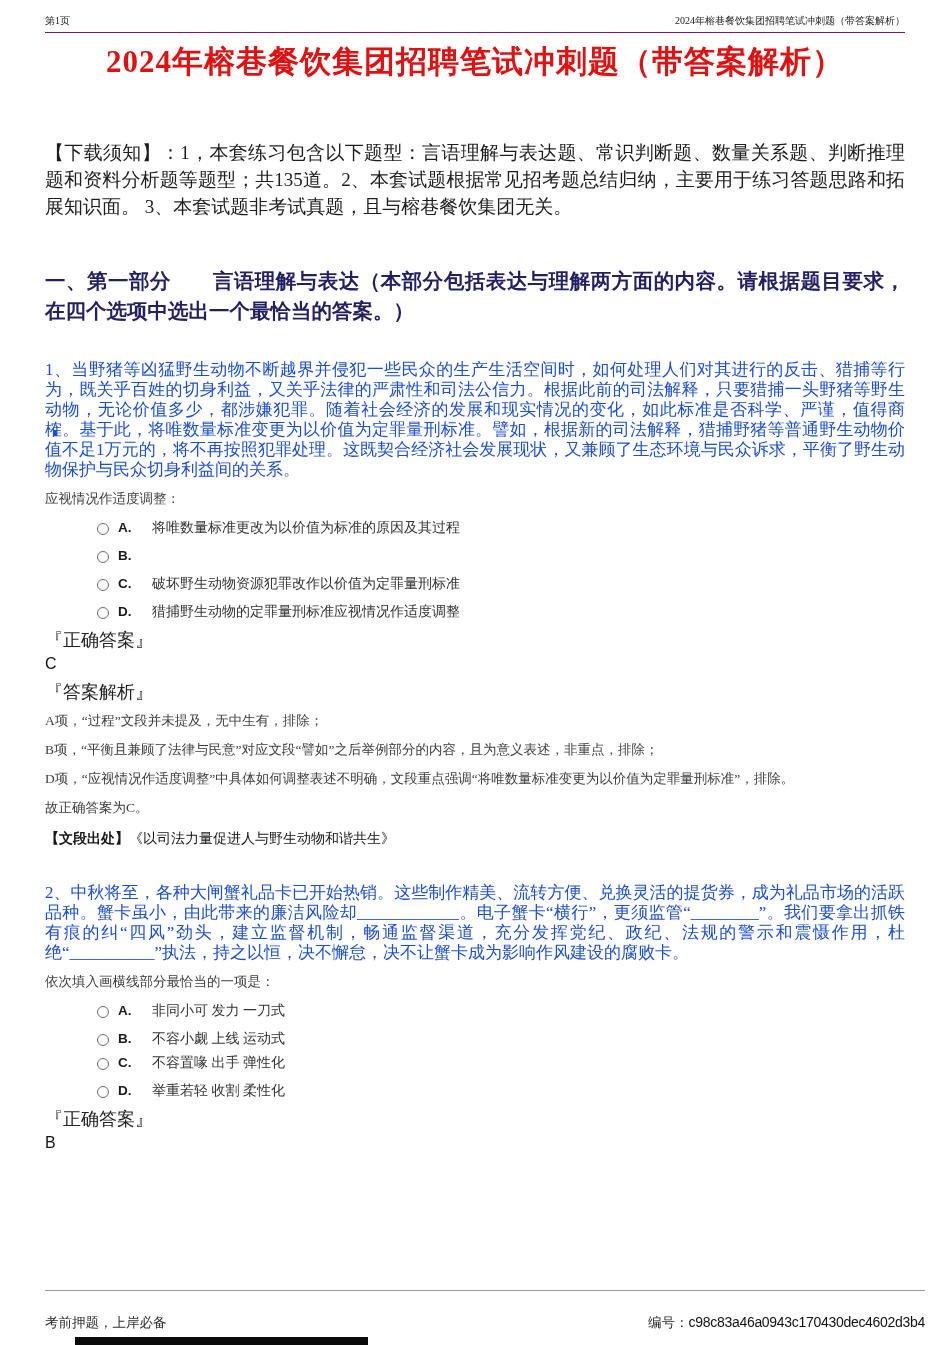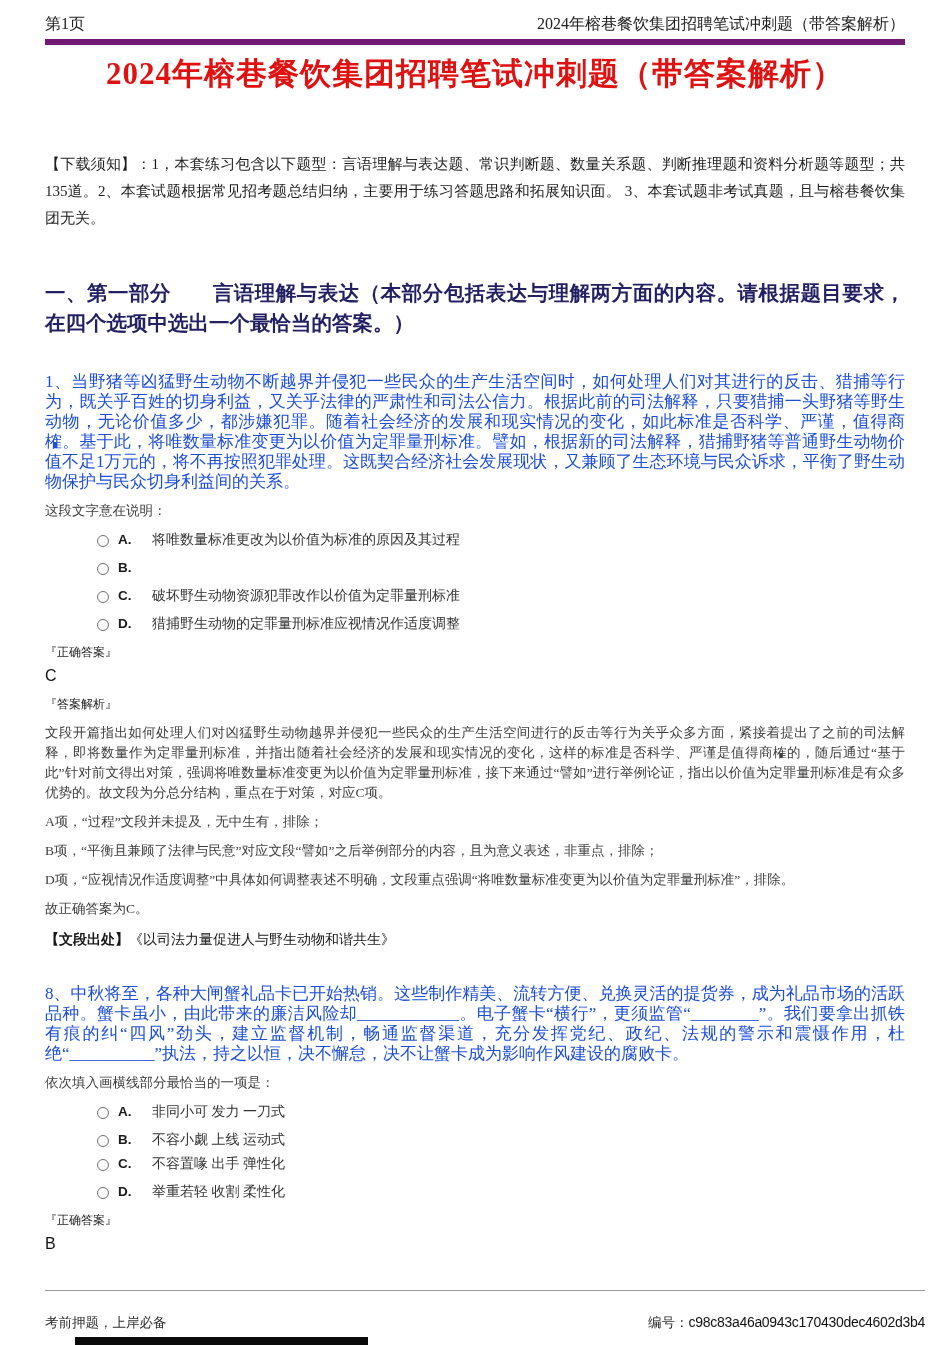--- a/index.html
+++ b/index.html
@@ -4,52 +4,52 @@
 <style>
   html,body{margin:0;padding:0;}
   body{
     width:950px;height:1345px;background:#ffffff;position:relative;overflow:hidden;
     font-family:"Liberation Serif","DejaVu Serif",serif;color:#3d3d3d;
   }
   .page{padding:0 45px;position:relative;}
   
   .page-header{
     display:flex;justify-content:space-between;align-items:flex-end;
-    padding-top:14px;padding-bottom:4px;border-bottom:6px solid #701a75;
-    font-size:16px;color:#222;
+    padding-top:14px;padding-bottom:4px;border-bottom:1px solid #701a75;
+    font-size:10px;color:#222;
   }
   
   .doc-title{
     margin:8px 0 0 0;text-align:center;color:#e01111;
     font-size:31px;font-weight:bold;letter-spacing:1px;line-height:1.35;
   }
   
   .notice{
-    margin:56px 0 0 0;font-size:15px;line-height:27px;text-align:justify;color:#1d1d1d;
+    margin:56px 0 0 0;font-size:19px;line-height:27px;text-align:justify;color:#1d1d1d;
   }
   
   .section-heading{
     margin:46px 0 0 0;font-size:20.5px;line-height:30px;font-weight:bold;
     color:#221f63;text-align:justify;
   }
   .stem{margin:34px 0 0 0;font-size:17px;line-height:20px;text-align:justify;color:#1d4ed8;}
   .prompt{margin:9px 0 0 0;font-size:13.5px;line-height:20px;color:#3d3d3d;}
   .options{margin:9px 0 0 0;padding-left:52px;}
   .opt-row{display:flex;align-items:center;margin:0 0 8px 0;font-size:14px;color:#333;height:20px;}
   .options.tight .opt-row:nth-child(3){margin-top:-4px;}
   .radio{
     width:10px;height:10px;border:1px solid #6f6f6f;border-radius:50%;
     background:#fcfcfc;flex:0 0 auto;margin-right:9px;margin-top:2px;
   }
   .opt-letter{
     font-family:"Liberation Sans","DejaVu Sans",sans-serif;font-weight:bold;
     font-size:13.5px;color:#1a1a1a;width:34px;flex:0 0 auto;
   }
   .opt-text{font-size:14px;color:#333;}
-  .bracket-label{margin:7px 0 0 0;font-size:12px;color:#222;line-height:20px;}
+  .bracket-label{margin:7px 0 0 0;font-size:18px;color:#222;line-height:20px;}
   .answer-letter{
     margin:3px 0 0 0;font-family:"Liberation Sans","DejaVu Sans",sans-serif;
     font-size:16px;color:#111;line-height:22px;
   }
   .analysis{margin:9px 0 0 0;font-size:13.5px;line-height:20px;text-align:justify;color:#3d3d3d;}
   .source-line{margin:11px 0 0 0;font-size:14px;line-height:20px;color:#161616;}
   .source-label{font-weight:bold;text-align:center;}
   
   .page-footer{
     position:absolute;left:45px;right:25px;bottom:13px;
@@ -76,21 +76,21 @@
   </div>
 
   <h1 class="doc-title">2024年榕巷餐饮集团招聘笔试冲刺题（带答案解析）</h1>
 
   <p class="notice">【下载须知】：1，本套练习包含以下题型：言语理解与表达题、常识判断题、数量关系题、判断推理题和资料分析题等题型；共135道。2、本套试题根据常见招考题总结归纳，主要用于练习答题思路和拓展知识面。 3、本套试题非考试真题，且与榕巷餐饮集团无关。</p>
 
   <h2 class="section-heading">一、第一部分　　言语理解与表达（本部分包括表达与理解两方面的内容。请根据题目要求，在四个选项中选出一个最恰当的答案。）</h2>
 
   <section>
     <p class="stem">1、当野猪等凶猛野生动物不断越界并侵犯一些民众的生产生活空间时，如何处理人们对其进行的反击、猎捕等行为，既关乎百姓的切身利益，又关乎法律的严肃性和司法公信力。根据此前的司法解释，只要猎捕一头野猪等野生动物，无论价值多少，都涉嫌犯罪。随着社会经济的发展和现实情况的变化，如此标准是否科学、严谨，值得商榷。基于此，将唯数量标准变更为以价值为定罪量刑标准。譬如，根据新的司法解释，猎捕野猪等普通野生动物价值不足1万元的，将不再按照犯罪处理。这既契合经济社会发展现状，又兼顾了生态环境与民众诉求，平衡了野生动物保护与民众切身利益间的关系。</p>
-    <p class="prompt">这段文字意在说明：</p>
+    <p class="prompt">应视情况作适度调整：</p>
 
     <div class="options">
       <div class="opt-row">
         <span class="radio"></span>
         <span class="opt-letter">A.</span>
         <span class="opt-text">将唯数量标准更改为以价值为标准的原因及其过程</span>
       </div>
       <div class="opt-row">
         <span class="radio"></span>
         <span class="opt-letter">B.</span>
@@ -104,31 +104,30 @@
         <span class="radio"></span>
         <span class="opt-letter">D.</span>
         <span class="opt-text">猎捕野生动物的定罪量刑标准应视情况作适度调整</span>
       </div>
     </div>
 
     <p class="bracket-label">『正确答案』</p>
     <p class="answer-letter">C</p>
     <p class="bracket-label">『答案解析』</p>
 
-    <p class="analysis">文段开篇指出如何处理人们对凶猛野生动物越界并侵犯一些民众的生产生活空间进行的反击等行为关乎众多方面，紧接着提出了之前的司法解释，即将数量作为定罪量刑标准，并指出随着社会经济的发展和现实情况的变化，这样的标准是否科学、严谨是值得商榷的，随后通过“基于此”针对前文得出对策，强调将唯数量标准变更为以价值为定罪量刑标准，接下来通过“譬如”进行举例论证，指出以价值为定罪量刑标准是有众多优势的。故文段为分总分结构，重点在于对策，对应C项。</p>
     <p class="analysis">A项，“过程”文段并未提及，无中生有，排除；</p>
     <p class="analysis">B项，“平衡且兼顾了法律与民意”对应文段“譬如”之后举例部分的内容，且为意义表述，非重点，排除；</p>
     <p class="analysis">D项，“应视情况作适度调整”中具体如何调整表述不明确，文段重点强调“将唯数量标准变更为以价值为定罪量刑标准”，排除。</p>
     <p class="analysis">故正确答案为C。</p>
 
     <p class="source-line"><span class="source-label">【文段出处】</span><span>《以司法力量促进人与野生动物和谐共生》</span></p>
   </section>
 
   <section>
-    <p class="stem">8、中秋将至，各种大闸蟹礼品卡已开始热销。这些制作精美、流转方便、兑换灵活的提货券，成为礼品市场的活跃品种。蟹卡虽小，由此带来的廉洁风险却____________。电子蟹卡“横行”，更须监管“________”。我们要拿出抓铁有痕的纠“四风”劲头，建立监督机制，畅通监督渠道，充分发挥党纪、政纪、法规的警示和震慑作用，杜绝“__________”执法，持之以恒，决不懈怠，决不让蟹卡成为影响作风建设的腐败卡。</p>
+    <p class="stem">2、中秋将至，各种大闸蟹礼品卡已开始热销。这些制作精美、流转方便、兑换灵活的提货券，成为礼品市场的活跃品种。蟹卡虽小，由此带来的廉洁风险却____________。电子蟹卡“横行”，更须监管“________”。我们要拿出抓铁有痕的纠“四风”劲头，建立监督机制，畅通监督渠道，充分发挥党纪、政纪、法规的警示和震慑作用，杜绝“__________”执法，持之以恒，决不懈怠，决不让蟹卡成为影响作风建设的腐败卡。</p>
     <p class="prompt">依次填入画横线部分最恰当的一项是：</p>
 
     <div class="options tight">
       <div class="opt-row">
         <span class="radio"></span>
         <span class="opt-letter">A.</span>
         <span class="opt-text">非同小可 发力 一刀式</span>
       </div>
       <div class="opt-row">
         <span class="radio"></span>

